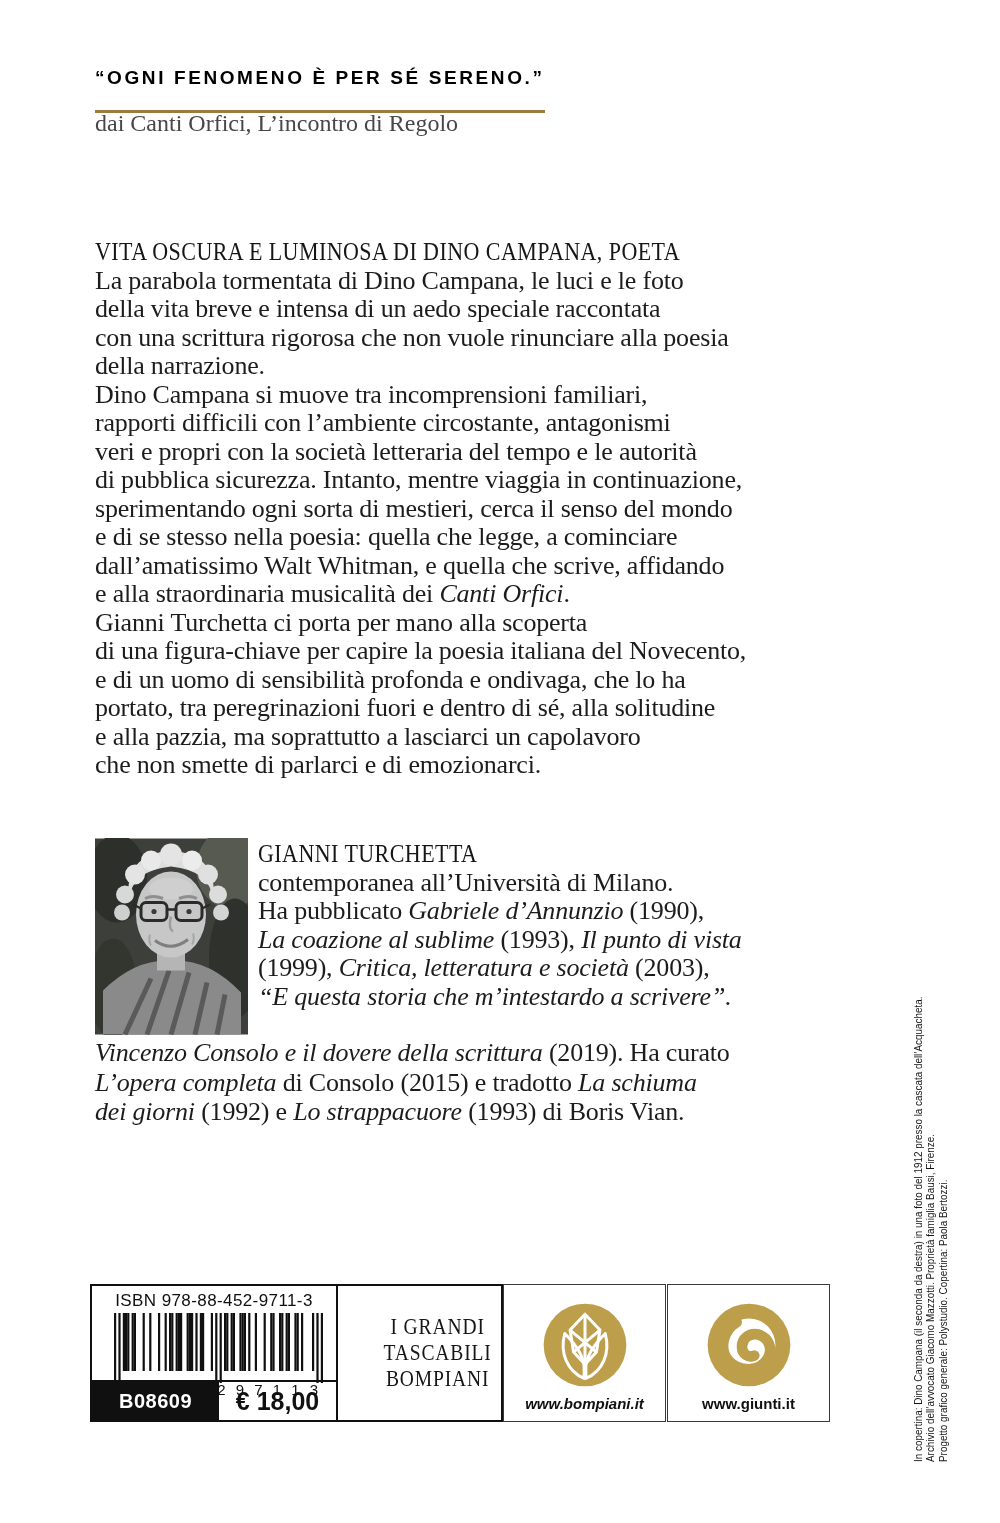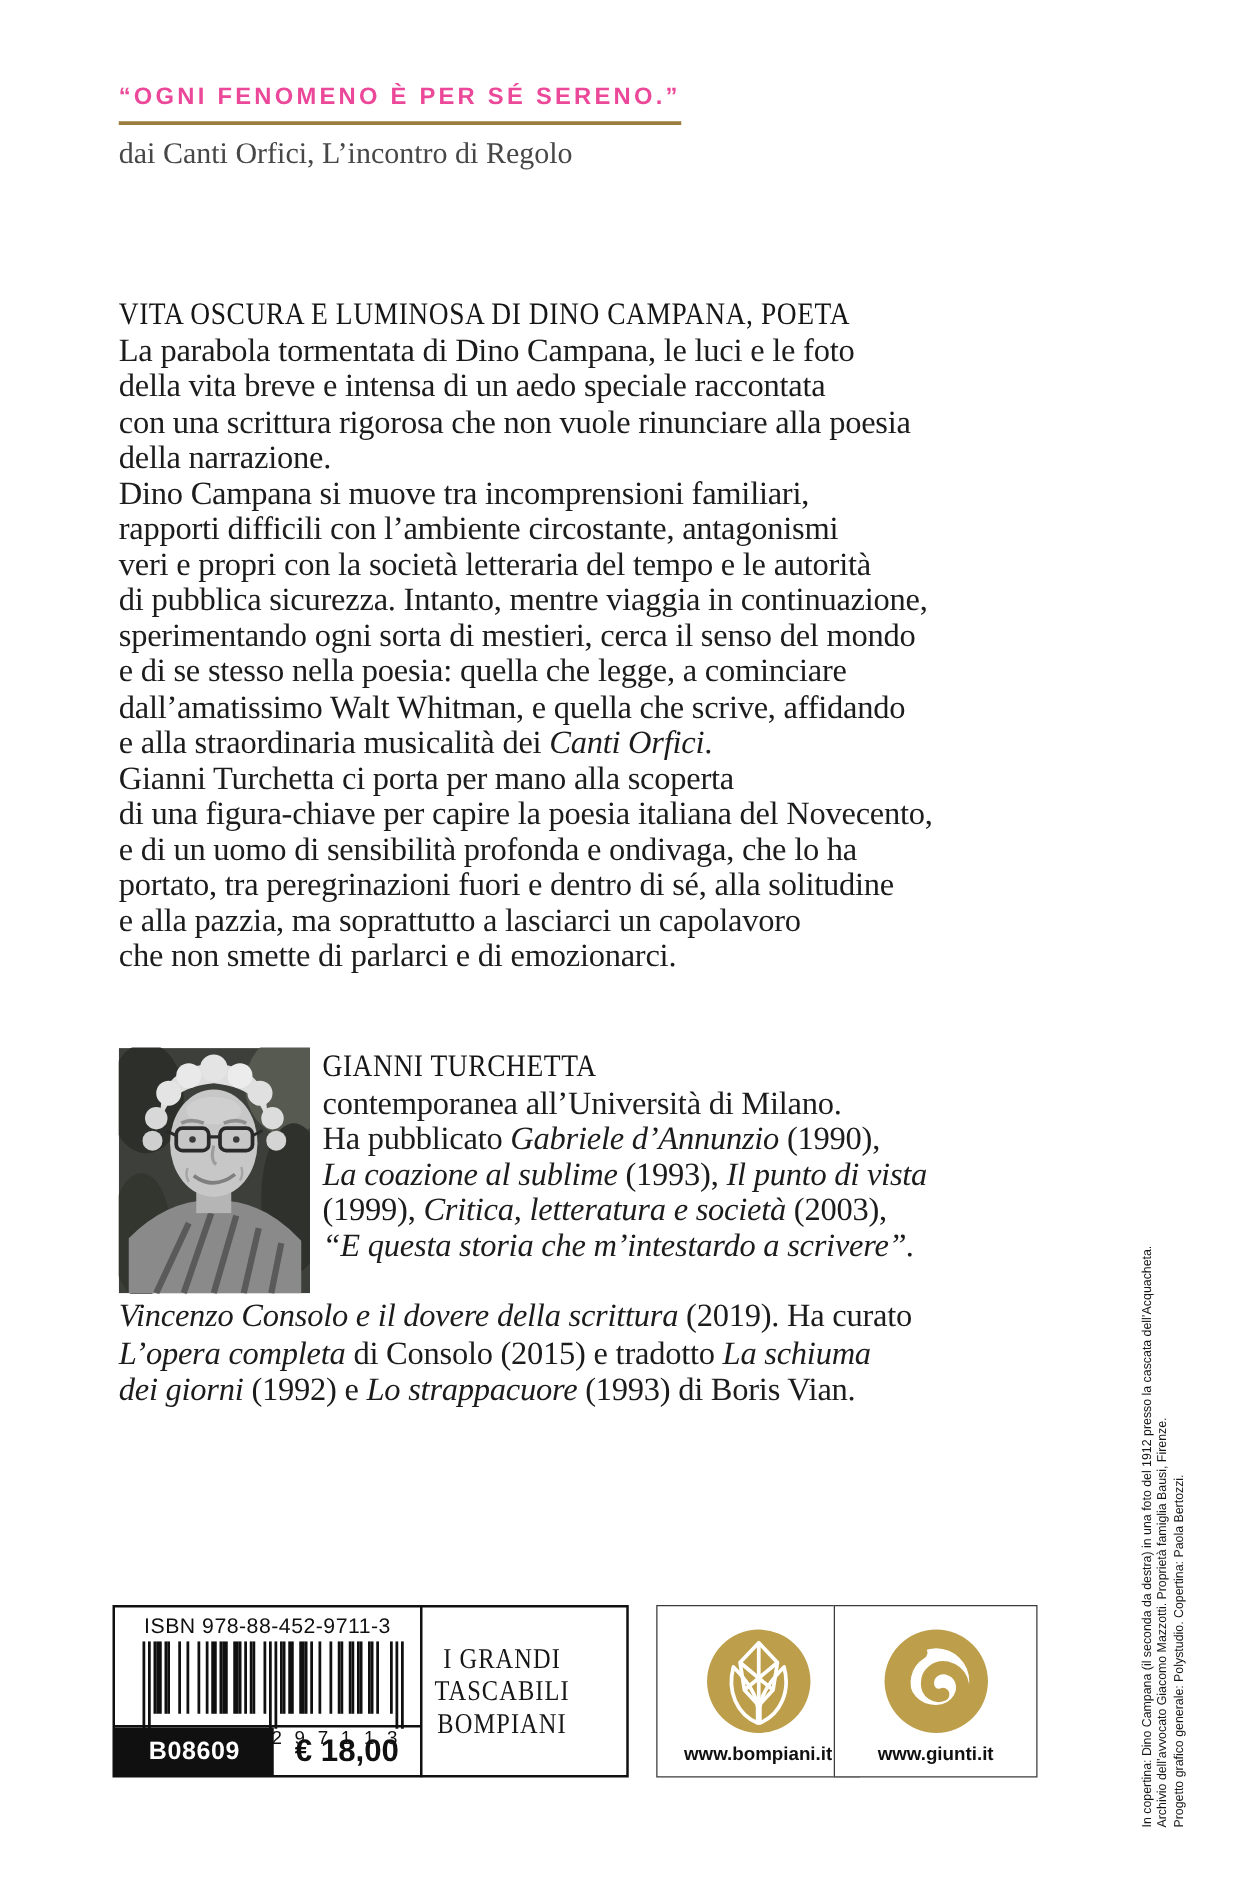--- a/index.html
+++ b/index.html
@@ -2,22 +2,22 @@
 <html><head>
 <meta charset="utf-8">
 <style>
   html,body{margin:0;padding:0;background:#fff;}
   .page{position:relative;width:1000px;height:1523px;background:#ffffff;overflow:hidden;
         font-family:"Liberation Serif", serif;color:#1c1c1c;}
 
   
   .quote-block{position:absolute;left:95px;top:66px;}
   .quote-text{display:inline-block;font-family:"Liberation Sans", sans-serif;font-weight:bold;
-              font-size:19px;letter-spacing:2.6px;color:#ec4899;line-height:24px;
-              border-bottom:3px solid #9b7c3c;padding-bottom:7px;}
+              font-size:19px;letter-spacing:2.6px;color:#000000;line-height:24px;
+              border-bottom:3px solid #9b7c3c;padding-bottom:20px;}
   .quote-source{position:absolute;left:95px;top:108px;font-size:24px;color:#474747;line-height:30px;}
 
   
   .synopsis{position:absolute;left:95px;top:238px;}
   .caps-heading{font-size:25px;letter-spacing:0.5px;line-height:28.5px;color:#161616;
                 transform:scaleX(0.88);transform-origin:0 50%;white-space:nowrap;}
   .synopsis .rich-line{font-size:26px;line-height:28.5px;white-space:nowrap;letter-spacing:-0.2px;}
 
   
   .bio-photo{position:absolute;left:95px;top:838px;width:153px;height:197px;}
@@ -34,26 +34,26 @@
   .isbn-label{margin-top:5px;text-align:center;font-family:"Liberation Sans", sans-serif;
               font-size:17px;letter-spacing:0.4px;color:#101010;}
   .ean{margin:2px auto 0 auto;width:232px;height:88px;}
   .price-row{position:absolute;left:0;right:0;bottom:0;height:38px;border-top:2px solid #101010;
              display:flex;font-family:"Liberation Sans", sans-serif;}
   .code-badge{width:127px;background:#101010;color:#fff;display:flex;align-items:center;
               justify-content:center;font-weight:bold;font-size:20px;letter-spacing:0.5px;}
   .price{flex:1;display:flex;align-items:center;justify-content:center;font-weight:bold;
          font-size:25px;color:#101010;}
   .cell-imprint{left:336px;width:167px;border:2px solid #101010;display:flex;
-                align-items:center;justify-content:flex-start;}
+                align-items:center;justify-content:flex-end;}
   .imprint-text{transform:scaleX(0.85);transform-origin:50% 50%;text-align:center;}
   .imprint-text .rich-line{font-size:23px;line-height:26px;letter-spacing:1px;color:#161616;
                            white-space:nowrap;}
   .cell-logo{border:1.5px solid #3a3a3a;}
-  .cell-logo.bompiani{left:525px;width:163px;}
+  .cell-logo.bompiani{left:503px;width:163px;font-style:italic;}
   .cell-logo.giunti{left:667px;width:163px;}
   .logo-svg{display:block;margin:16px auto 0 auto;width:88px;height:88px;}
   .logo-url{position:absolute;left:0;right:0;bottom:9px;text-align:center;
             font-family:"Liberation Sans", sans-serif;font-weight:bold;font-size:15px;color:#101010;}
 
   
   .credits{position:absolute;left:913px;top:1462px;width:562px;transform:rotate(-90deg);
            transform-origin:0 0;font-family:"Liberation Sans", sans-serif;color:#141414;}
   .credits .rich-line{font-size:10.3px;line-height:12.4px;white-space:nowrap;
                       transform:scaleX(0.96);transform-origin:0 50%;}

